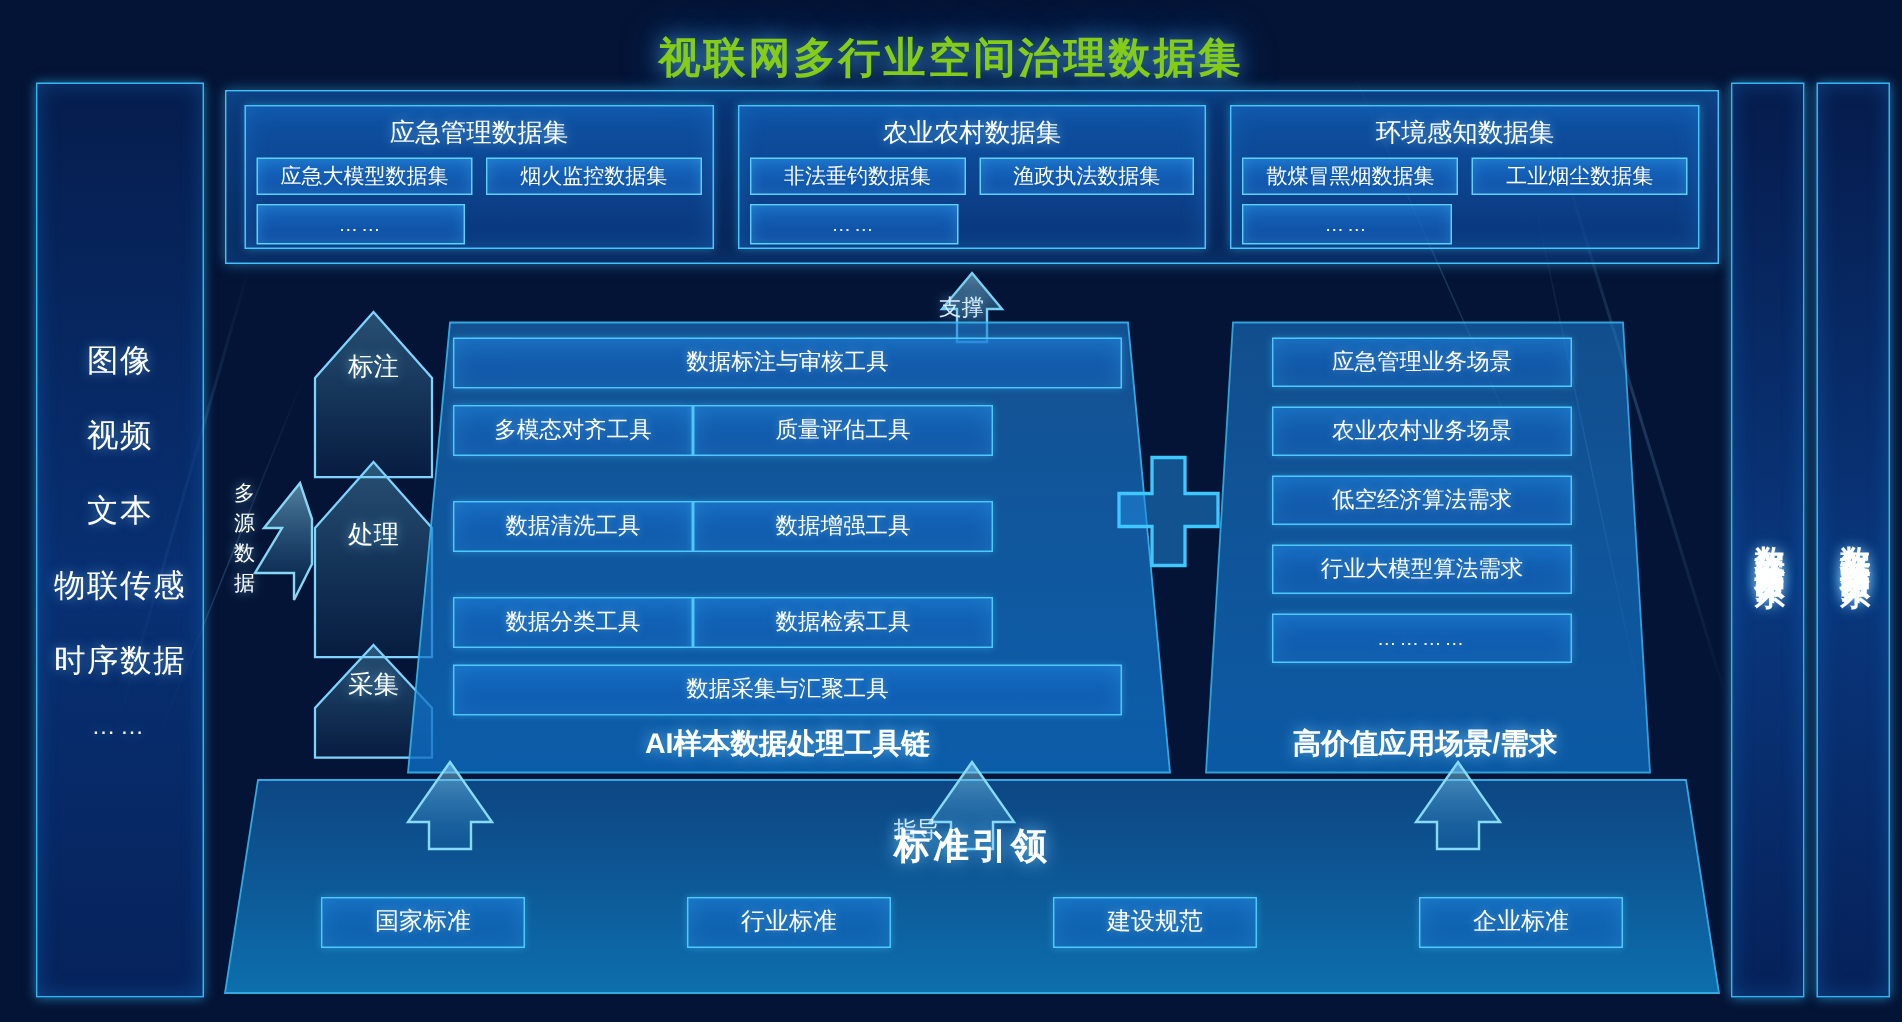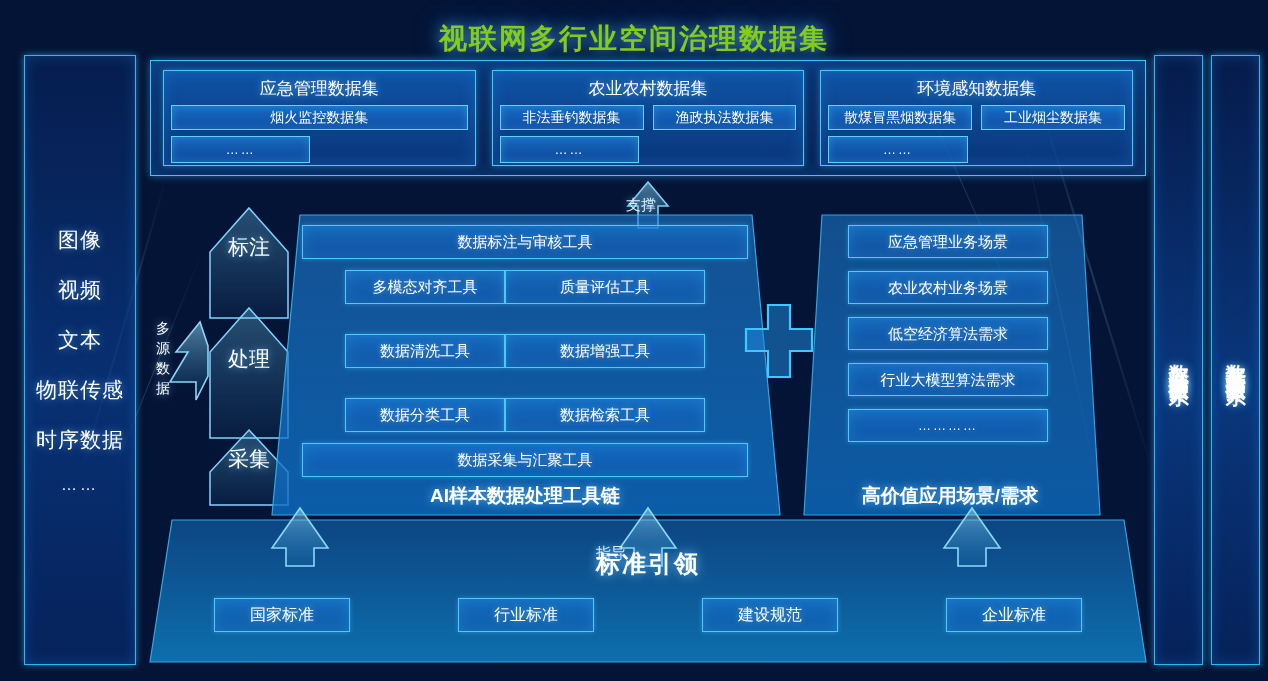--- a/index.html
+++ b/index.html
@@ -93,21 +93,21 @@
   .lbl{
     position:absolute;font-size:15px;color:#d9eeff;
     text-shadow:0 0 8px rgba(120,200,255,.75);white-space:nowrap;
   }
   #lbl-zhicheng{left:626px;top:196px;}
   #lbl-zhidao{left:596px;top:544px;}
 
   
   .stage-col{position:absolute;left:206px;top:205px;width:86px;height:300px;}
   .stage-txt{
-    position:absolute;width:86px;text-align:center;font-size:21px;
+    position:absolute;width:86px;text-align:center;font-size:17px;
     text-shadow:0 0 8px rgba(130,210,255,.7);
   }
   #st-biaozhu{top:28px;}
   #st-chuli{top:140px;}
   #st-caiji{top:240px;}
 
   #lbl-duoyuan{
     position:absolute;left:150px;top:318px;width:26px;
     font-size:14px;line-height:20px;text-align:center;
     text-shadow:0 0 8px rgba(130,210,255,.7);
@@ -122,21 +122,21 @@
   .tc-inner{position:absolute;left:32px;top:10px;width:446px;}
   .box{
     border:1px solid #4ec9ff;
     background:linear-gradient(180deg,rgba(24,118,215,.55),rgba(16,88,185,.38));
     box-shadow:0 0 5px rgba(70,200,255,.40), inset 0 0 14px rgba(70,190,255,.22);
     text-align:center;font-size:15px;color:#fff;
     text-shadow:0 0 6px rgba(150,220,255,.5);
     white-space:nowrap;
   }
   .wide{height:34px;line-height:32px;}
-  .pair{display:flex;justify-content:center;margin-top:11px;}
+  .pair{display:flex;justify-content:flex-start;margin-top:11px;}
   .pair .box{width:160px;height:34px;line-height:32px;}
   .pair .box.right{width:200px;}
 
   .tc-label{
     position:absolute;width:100%;text-align:center;bottom:6px;
     font-size:19px;font-weight:bold;color:#fff;
     text-shadow:0 0 10px rgba(120,205,255,.8);
   }
 
   .sc-inner{position:absolute;left:48px;top:10px;width:200px;}
@@ -185,20 +185,21 @@
   </div>
   <div class="vpanel frame" id="vp2">
     <span>数据运营防护体系</span>
   </div>
 
   <div class="ds-band">
 
     <div class="ds-group">
       <div class="ds-title">应急管理数据集</div>
       <div class="ds-row">
+        <div class="ds-cell">应急大模型数据集</div>
         <div class="ds-cell">烟火监控数据集</div>
       </div>
       <div class="ds-row2">
         <div class="ds-cell dots" style="flex:0 0 47%;">……</div>
       </div>
     </div>
 
     <div class="ds-group">
       <div class="ds-title">农业农村数据集</div>
       <div class="ds-row">

